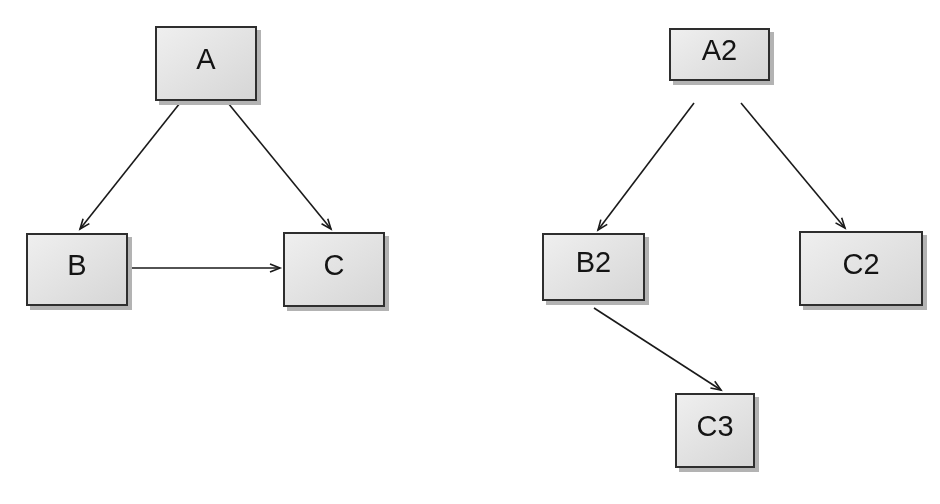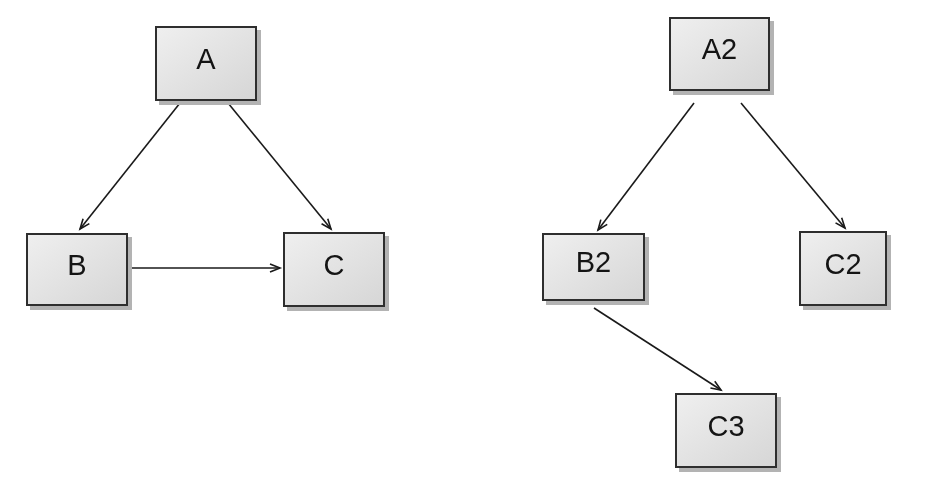--- a/index.html
+++ b/index.html
@@ -44,24 +44,24 @@
     padding-bottom:9px;
     color:var(--text-color);
     font-size:29px;
     line-height:1;
     user-select:none;
   }
   
   .node-a  {left:155px; top:26px;  width:102px; height:75px;}
   .node-b  {left:26px;  top:233px; width:102px; height:73px;}
   .node-c  {left:283px; top:232px; width:102px; height:75px;}
-  .node-a2 {left:669px; top:17px;  width:101px; height:74px;}
+  .node-a2 {left:669px; top:28px;  width:101px; height:53px;}
   .node-b2 {left:542px; top:233px; width:103px; height:68px;}
-  .node-c2 {left:799px; top:231px; width:88px; height:75px;}
-  .node-c3 {left:675px; top:393px; width:102px; height:75px;}
+  .node-c2 {left:799px; top:231px; width:124px; height:75px;}
+  .node-c3 {left:675px; top:393px; width:80px; height:75px;}
 </style>
 </head>
 <body>
 
 <div class="canvas">
 
   <svg class="edges-layer" width="940" height="504" viewBox="0 0 940 504" xmlns="http://www.w3.org/2000/svg">
     <defs>
       <marker id="arrowhead" markerUnits="userSpaceOnUse" markerWidth="14" markerHeight="12" refX="11" refY="5" orient="auto">
         <path class="edge" d="M1,1 L11,5 L1,9"></path>

